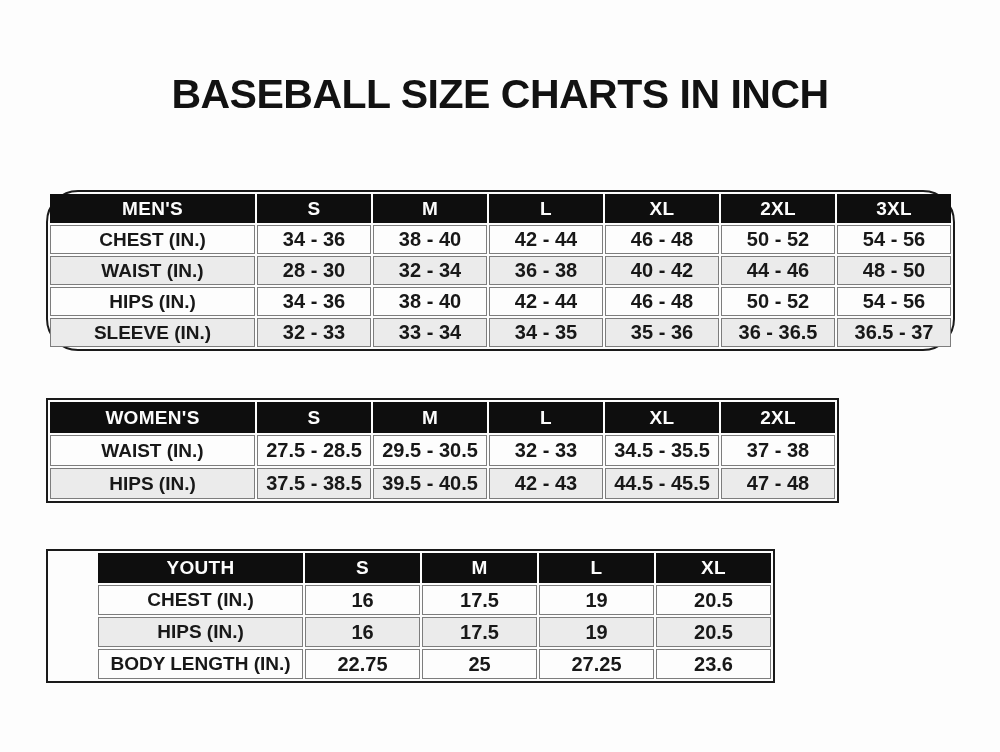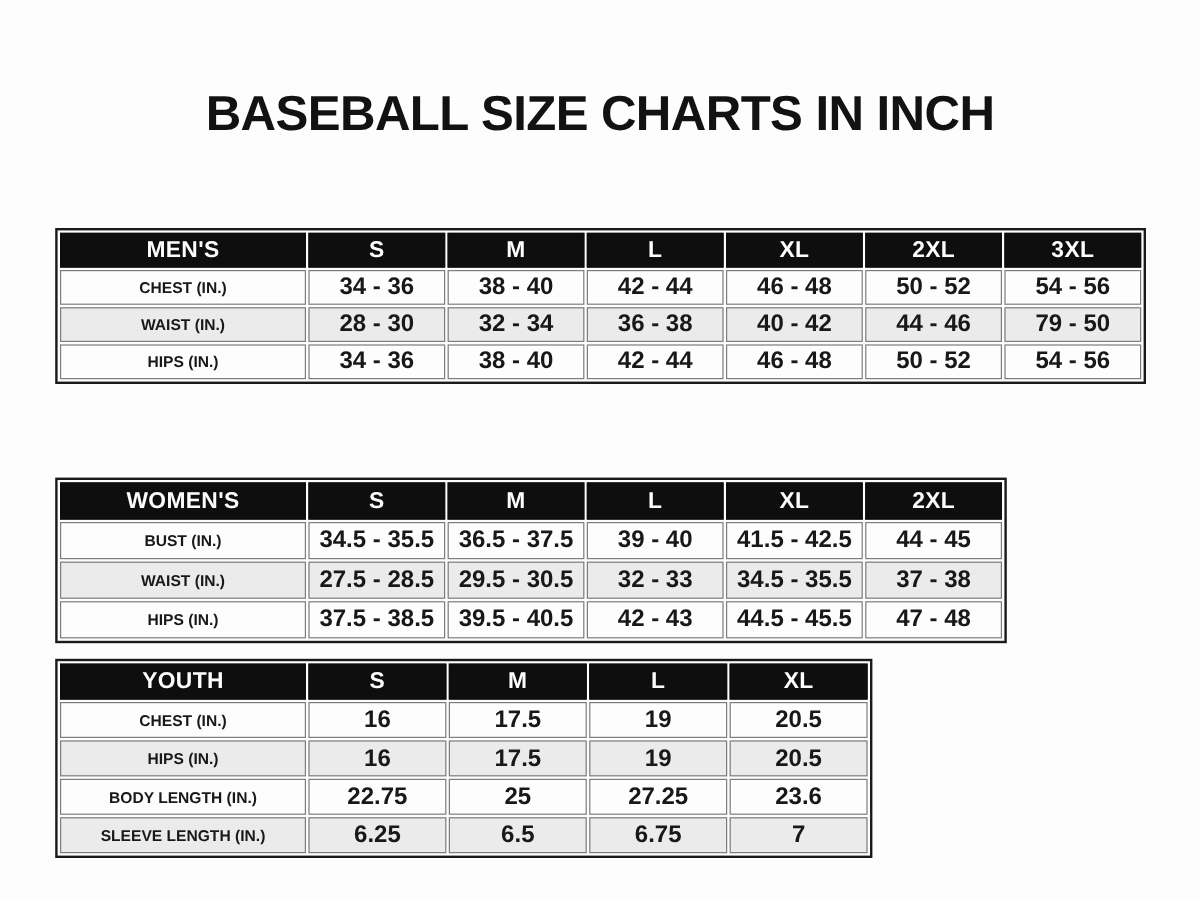--- a/index.html
+++ b/index.html
@@ -29,32 +29,32 @@
     line-height: 56px;
     font-weight: bold;
     letter-spacing: -0.5px;
     color: #121212;
   }
   .table-wrap {
     position: absolute;
     border: 2px solid #1a1a1a;
     background: #fdfdfd;
   }
-  .table-wrap.mens   { left: 46px; top: 190px; }
+  .table-wrap.mens   { left: 46px; top: 190px; border-radius: 32px; }
   .table-wrap.womens { left: 46px; top: 398px; }
   .table-wrap.youth  { left: 46px; top: 549px; }
 
   table {
     border-collapse: separate;
     border-spacing: 2px;
     table-layout: fixed;
   }
   .mens table   { width: 905px; }
   .womens table { width: 789px; }
-  .youth table  { width: 677px; }
+  .youth table  { width: 677px; padding-left: 48px; }
 
   col.c-label { width: 205px; }
   col.c-data  { width: 114px; }
   .youth col.c-data { width: 115px; }
 
   th, td {
     padding: 0;
     text-align: center;
     vertical-align: middle;
     font-weight: bold;
@@ -67,21 +67,21 @@
     border: 1px solid #0e0e0e;
     font-size: 19px;
     letter-spacing: 0.3px;
   }
   td {
     border: 1px solid #7d7d7d;
     color: #181818;
     font-size: 20px;
     background: #fdfdfd;
   }
-  td.label { font-size: 13px; }
+  td.label { font-size: 19px; }
   tbody tr:nth-child(even) td { background: #ebebeb; }
 
   .mens th,   .mens td   { height: 27px; }
   .womens th, .womens td { height: 29px; }
   .youth th,  .youth td  { height: 28px; }
 </style>
 </head>
 <body>
 
 <div class="page">
@@ -118,31 +118,40 @@
             <td>50 - 52</td>
             <td>54 - 56</td>
           </tr>
           <tr>
             <td class="label">WAIST (IN.)</td>
             <td>28 - 30</td>
             <td>32 - 34</td>
             <td>36 - 38</td>
             <td>40 - 42</td>
             <td>44 - 46</td>
-            <td>79 - 50</td>
+            <td>48 - 50</td>
           </tr>
           <tr>
             <td class="label">HIPS (IN.)</td>
             <td>34 - 36</td>
             <td>38 - 40</td>
             <td>42 - 44</td>
             <td>46 - 48</td>
             <td>50 - 52</td>
             <td>54 - 56</td>
           </tr>
+          <tr>
+            <td class="label">SLEEVE (IN.)</td>
+            <td>32 - 33</td>
+            <td>33 - 34</td>
+            <td>34 - 35</td>
+            <td>35 - 36</td>
+            <td>36 - 36.5</td>
+            <td>36.5 - 37</td>
+          </tr>
         </tbody>
       </table>
     </div>
   <div class="table-wrap womens">
       <table>
         <colgroup>
           <col class="c-label">
           <col class="c-data">
           <col class="c-data">
           <col class="c-data">
@@ -154,28 +163,20 @@
             <th>WOMEN'S</th>
             <th>S</th>
             <th>M</th>
             <th>L</th>
             <th>XL</th>
             <th>2XL</th>
           </tr>
         </thead>
         <tbody>
           <tr>
-            <td class="label">BUST (IN.)</td>
-            <td>34.5 - 35.5</td>
-            <td>36.5 - 37.5</td>
-            <td>39 - 40</td>
-            <td>41.5 - 42.5</td>
-            <td>44 - 45</td>
-          </tr>
-          <tr>
             <td class="label">WAIST (IN.)</td>
             <td>27.5 - 28.5</td>
             <td>29.5 - 30.5</td>
             <td>32 - 33</td>
             <td>34.5 - 35.5</td>
             <td>37 - 38</td>
           </tr>
           <tr>
             <td class="label">HIPS (IN.)</td>
             <td>37.5 - 38.5</td>
@@ -220,23 +221,16 @@
             <td>19</td>
             <td>20.5</td>
           </tr>
           <tr>
             <td class="label">BODY LENGTH (IN.)</td>
             <td>22.75</td>
             <td>25</td>
             <td>27.25</td>
             <td>23.6</td>
           </tr>
-          <tr>
-            <td class="label">SLEEVE LENGTH (IN.)</td>
-            <td>6.25</td>
-            <td>6.5</td>
-            <td>6.75</td>
-            <td>7</td>
-          </tr>
         </tbody>
       </table>
     </div>
 </div>
 
 </body></html>

